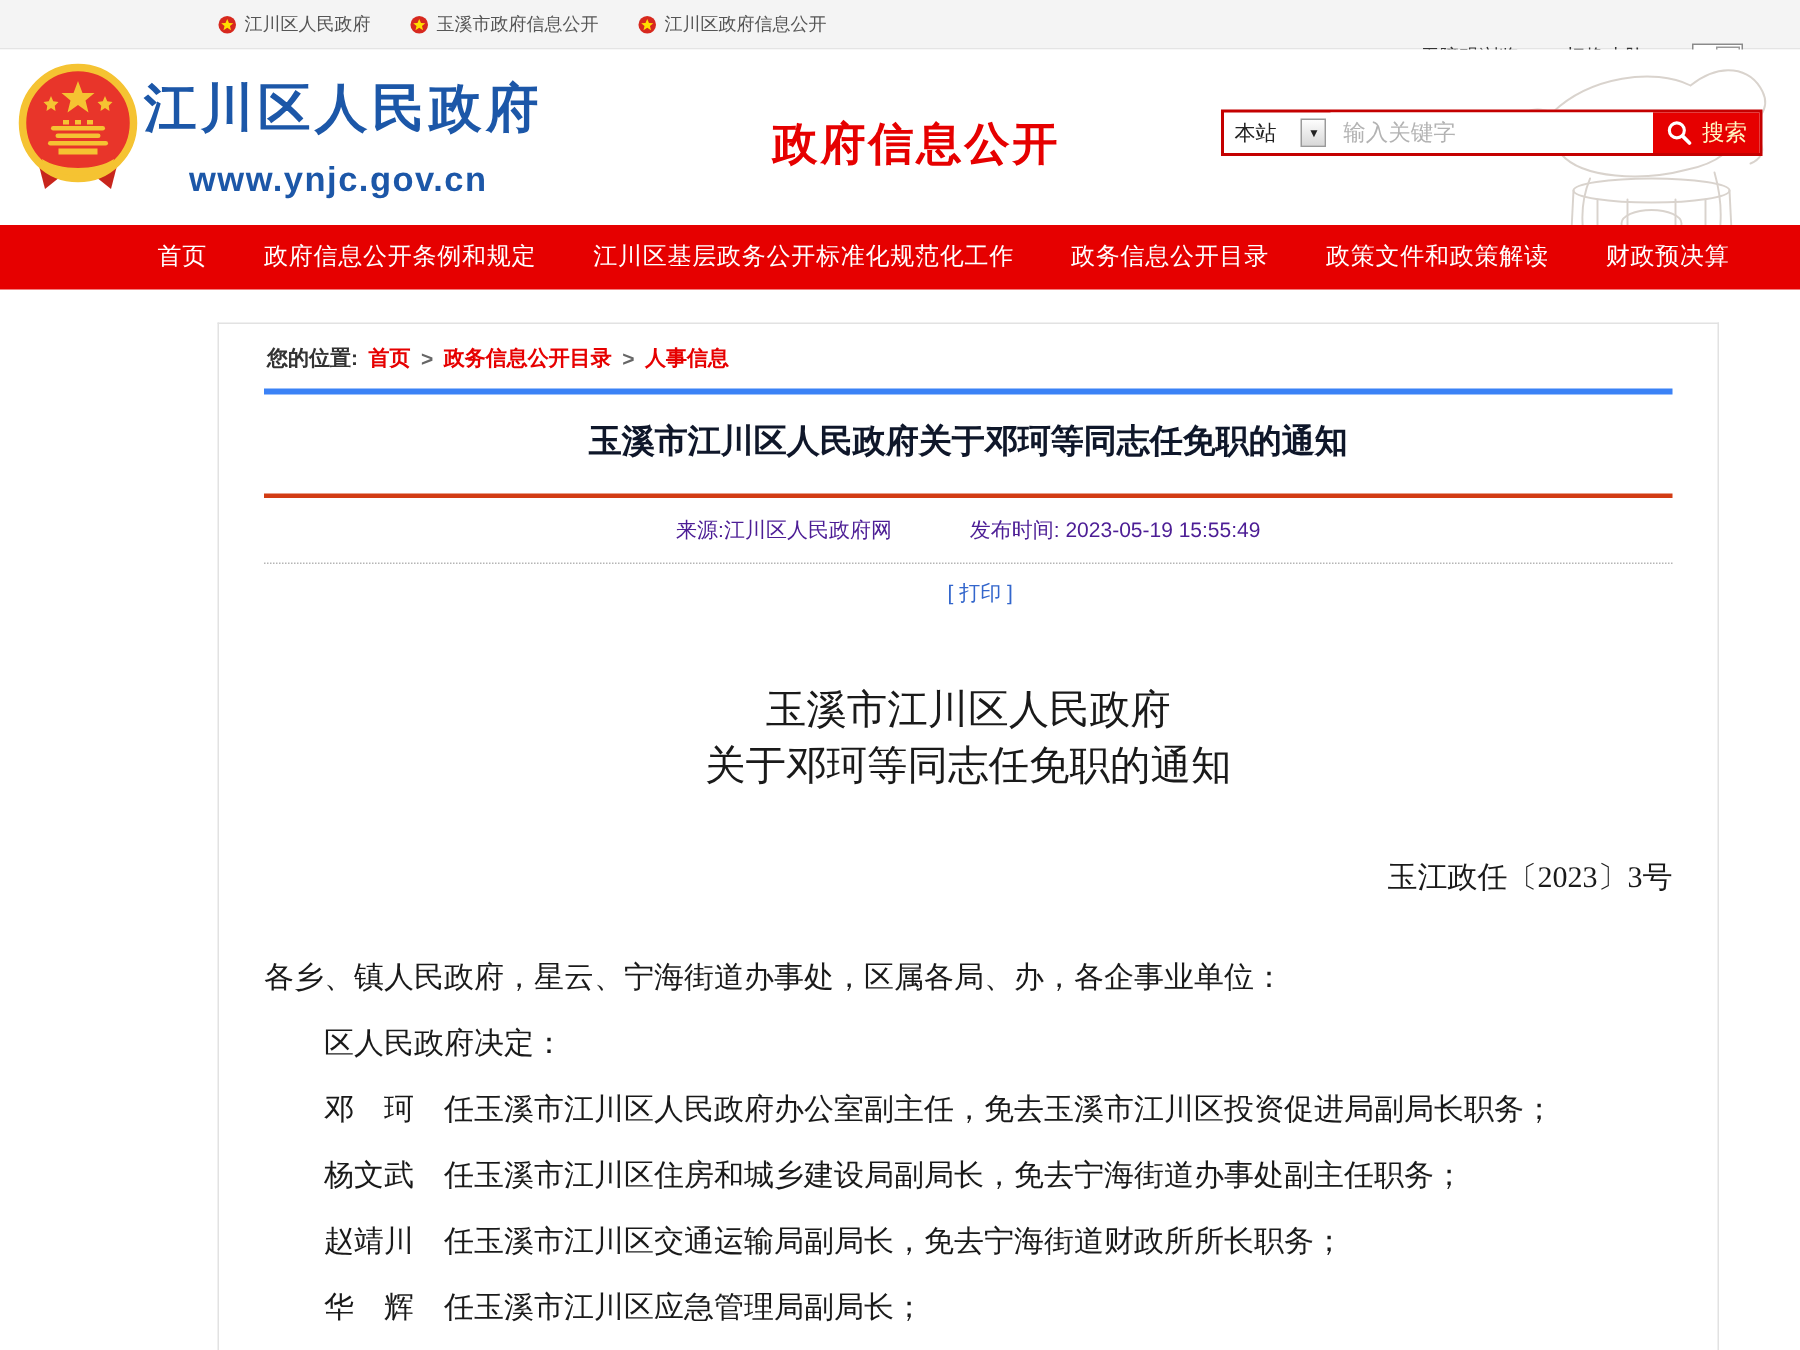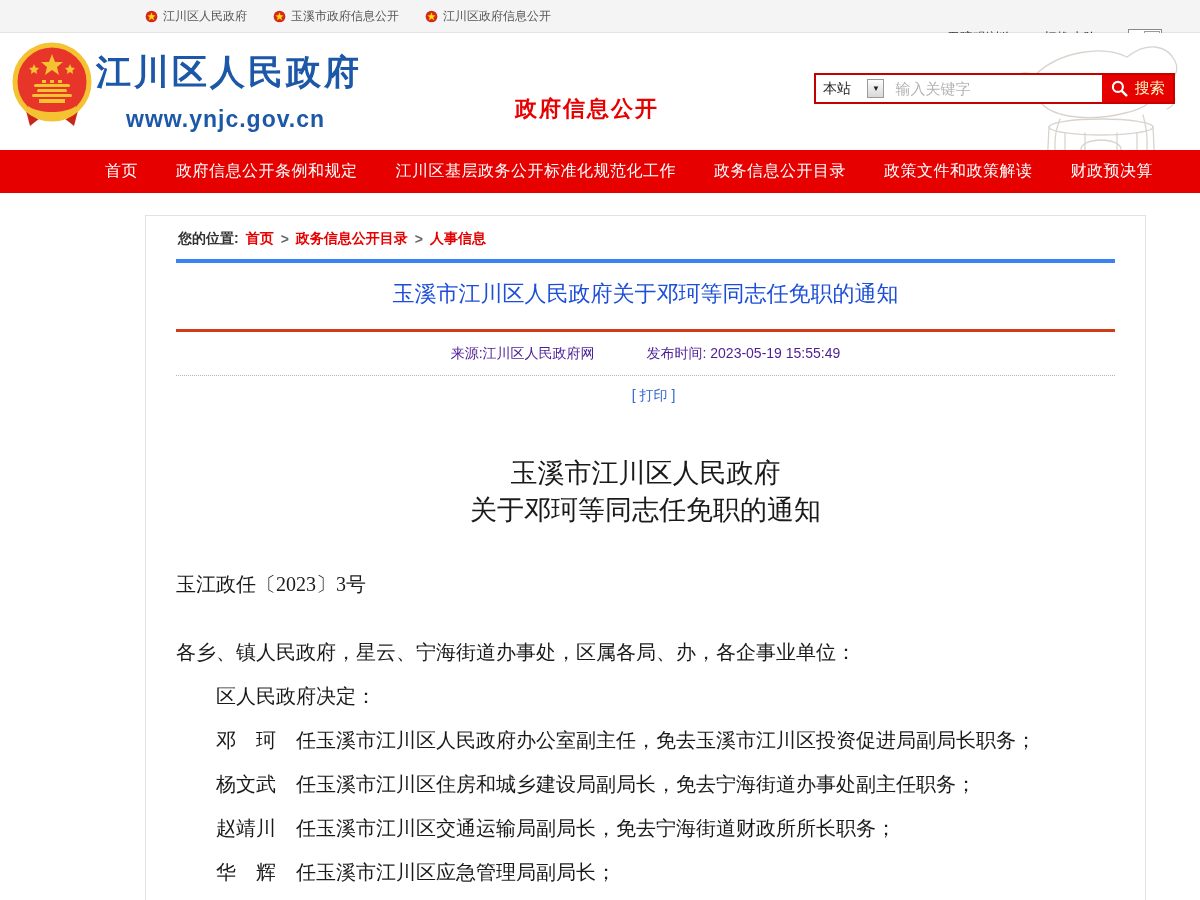--- a/index.html
+++ b/index.html
@@ -19,21 +19,21 @@
                 background:linear-gradient(#fdfdfd,#d9d9d9); font-size:8px; color:#222;
                 display:flex; align-items:center; justify-content:center; }
 
   
   .header { position:relative; height:117px; background:#fff; overflow:hidden; }
   .logo-wrap { position:absolute; left:12px; top:7px; display:flex; cursor:pointer; }
   .brand { position:absolute; left:96px; top:16px; cursor:pointer; }
   .site-name { font-size:35px; font-weight:bold; color:#1c57a8; letter-spacing:3px; }
   .site-url  { font-size:23px; font-weight:bold; color:#1c57a8; letter-spacing:1px;
                margin-top:10px; margin-left:30px; }
-  .section-title { position:absolute; left:515px; top:61px; font-size:22px;
+  .section-title { position:absolute; left:515px; top:43px; font-size:30px;
                    font-weight:bold; color:#e60000; letter-spacing:2px; }
   .sketch { position:absolute; right:0; top:2px; z-index:0; opacity:.75; }
   .search { position:absolute; right:25px; top:40px; z-index:2; width:361px; height:31px;
             background:#fff; border:2px solid #c40000; display:flex; align-items:stretch; }
   .scope { width:82px; display:flex; align-items:center; justify-content:space-between;
            padding-left:7px; font-size:14px; color:#222; cursor:pointer; }
   .scope .arrow-box { width:17px; height:19px; border:1px solid #9a9a9a; margin-right:3px;
            background:linear-gradient(#fdfdfd,#d8d8d8); font-size:8px; color:#222;
            display:flex; align-items:center; justify-content:center; }
   .search input { flex:1; border:none; outline:none; font-size:15px; color:#3b82f6;
@@ -52,31 +52,31 @@
   .content { height:707px; background:#fff; }
   .pagebox { margin-left:145px; width:1001px; height:685px; margin-top:22px;
              border:1px solid #e2e2e2; border-bottom:none; background:#fff;
              padding:0 30px; }
   .breadcrumb { padding:14px 2px 11px; border-bottom:4px solid #3b82f6;
                 font-size:14px; font-weight:bold; color:#333;
                 display:flex; align-items:center; gap:7px; }
   .breadcrumb .crumb { color:#e60000; cursor:pointer; }
   .breadcrumb .sep { color:#666; font-weight:bold; }
   .article-title { margin-top:16px; text-align:center; font-size:22px;
-                   font-weight:normal; color:#1d4ed8; }
+                   font-weight:bold; color:#0f172a; }
   .red-divider { height:3px; background:#d23c14; margin-top:20px; }
   .meta { margin-top:13px; text-align:center; font-size:14px; color:#4c1d95; }
   .meta .src { margin-right:48px; }
   .dotted-divider { border-bottom:1px dotted #b5b5b5; margin-top:12px; }
   .print-row { margin-top:11px; text-align:center; font-size:14px; }
   .print-link { color:#3366cc; cursor:pointer;padding-left:16px; }
 
   .doc { font-family:"Liberation Serif","DejaVu Serif",serif; color:#1a1a1a; }
   .doc-heading { margin-top:50px; text-align:center; font-size:27px; line-height:37px; }
-  .doc-number { margin-top:42px; text-align:left; font-size:20px; }
+  .doc-number { margin-top:42px; text-align:right; font-size:20px; }
   .doc-body { margin-top:32px; font-size:20px; line-height:44px; }
   .doc-body p { margin:0; }
   .doc-body p.indent { text-indent:2em; }
 </style>
 </head>
 <body>
 
 <div class="topbar">
   <div class="topbar-links">
     <span class="topbar-link">

